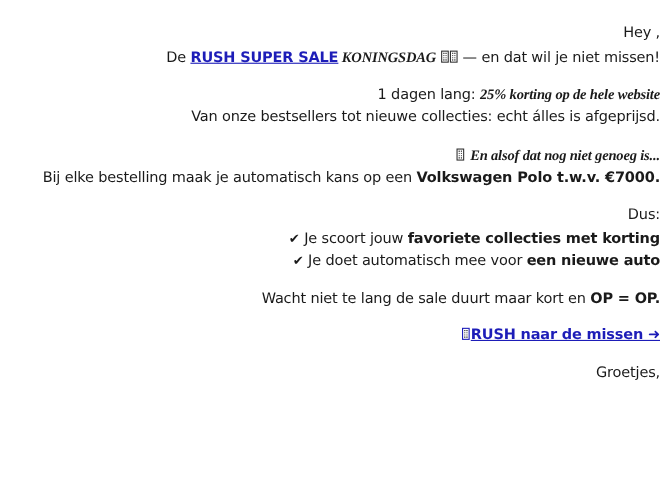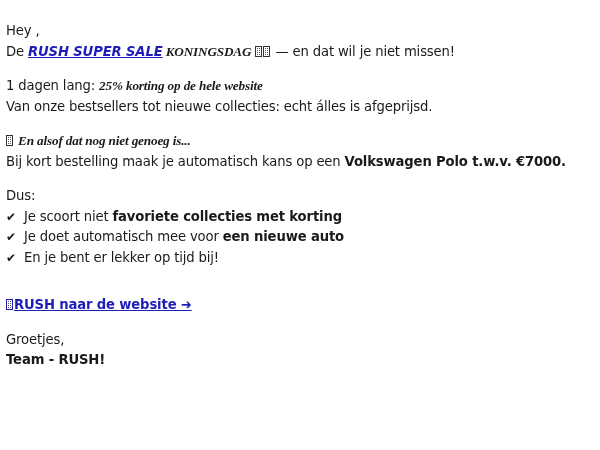--- a/index.html
+++ b/index.html
@@ -13,20 +13,21 @@
       overflow: hidden;
       font-family: "DejaVu Sans", sans-serif;
       color: #1a1a1a;
       font-size: 13.2px;
       line-height: 20.5px;
     }
     .email {
       position: relative;
       padding: 21px 0 0 6px;
       letter-spacing: -0.15px;
+      text-align: right;
     }
     .line {
       white-space: nowrap;
       height: 20.5px;
     }
     .gap {
       height: 14px;
     }
     .gap-sm {
       height: 12px;
@@ -42,21 +43,20 @@
       font-style: italic;
       font-family: Liberation Serif, serif;
     }
     .link {
       color: #1d1db8;
       text-decoration: underline;
       font-weight: 700;
       cursor: pointer;
     }
     .link.italic {
-      font-style: italic;
     }
     .tofu {
       display: inline-block;
       width: 7px;
       height: 11px;
       border: 1px solid #333;
       box-sizing: border-box;
       vertical-align: -1px;
       margin-right: 1px;
       position: relative;
@@ -101,53 +101,50 @@
   </div>
 
   <div class="gap"></div>
 
   <div class="line">
     <span class="tofu"></span>
     <span class="bi">En alsof dat nog niet genoeg is...</span>
   </div>
 
   <div class="line">
-    <span>Bij kort bestelling maak je automatisch kans op een </span><span class="bold">Volkswagen Polo t.w.v. €7000.</span>
+    <span>Bij elke bestelling maak je automatisch kans op een </span><span class="bold">Volkswagen Polo t.w.v. €7000.</span>
   </div>
 
   <div class="gap"></div>
 
   <div class="line">
     <span>Dus:</span>
   </div>
 
   <div class="line">
-    <span class="check">✔</span><span> Je scoort niet </span><span class="bold">favoriete collecties met korting</span>
+    <span class="check">✔</span><span> Je scoort jouw </span><span class="bold">favoriete collecties met korting</span>
   </div>
 
   <div class="line">
     <span class="check">✔</span><span> Je doet automatisch mee voor </span><span class="bold">een nieuwe auto</span>
   </div>
 
-  <div class="line">
-    <span class="check">✔</span><span> En je bent er lekker op tijd bij!</span>
-  </div>
 
   <div class="gap-lg"></div>
 
+  <div class="line">
+    <span>Wacht niet te lang de sale duurt maar kort en </span><span class="bold">OP = OP.</span>
+  </div>
 
   <div class="gap-sm"></div>
 
   <div class="line">
-    <a class="link"><span class="tofu blue"></span><span>RUSH naar de website ➜</span></a>
+    <a class="link"><span class="tofu blue"></span><span>RUSH naar de missen ➜</span></a>
   </div>
 
   <div class="gap-lg"></div>
 
   <div class="line">
     <span>Groetjes,</span>
   </div>
 
-  <div class="line">
-    <span class="bold">Team - RUSH!</span>
-  </div>
 
 </div>
 
 </body></html>

